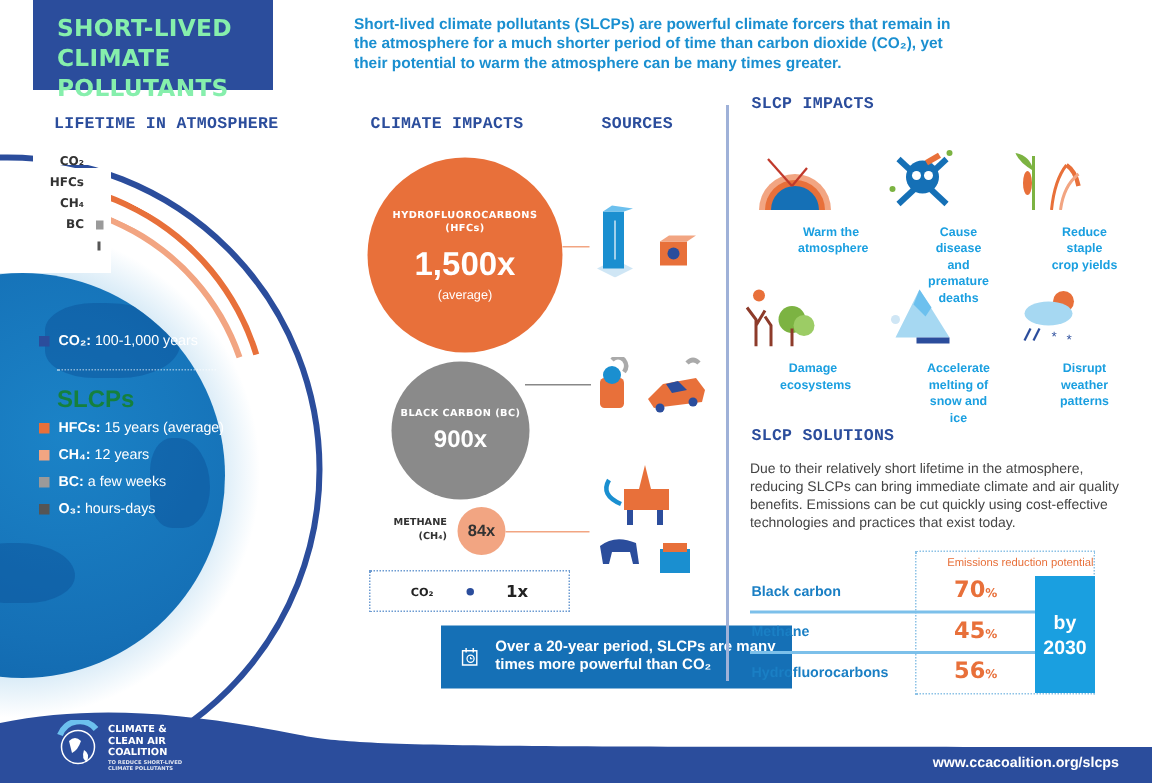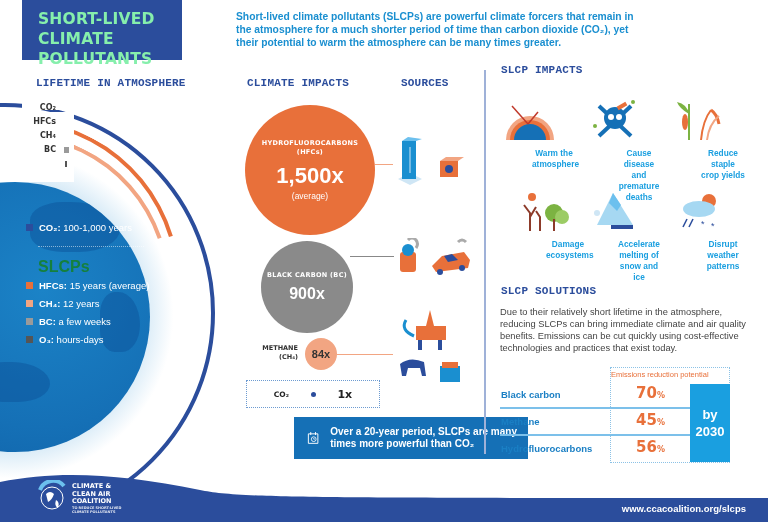--- a/index.html
+++ b/index.html
@@ -45,21 +45,21 @@
 
   .divider { left: 484px; top: 70px; width: 2px; height: 384px; background: #9fb1d8; }
 
   
   .impact { width: 92px; text-align: center; }
   .impact .ico { width: 56px; height: 40px; margin: 0 auto 4px; position: relative; }
   .impact .lbl { color: #1a9fe0; font-size: 8.3px; font-weight: bold; line-height: 11px; padding-left: 48px; }
 
   .sol-text { left: 500px; top: 306px; width: 250px; color: #444; font-size: 9.3px; line-height: 12px; }
   .ert-head { left: 610px; top: 367px; width: 120px; height: 96px; border: 1px dotted #8cc2e6; }
-  .ert-head .t { color: #e8703a; font-size: 7.5px; text-align: left; margin-top: 2px; }
+  .ert-head .t { color: #e8703a; font-size: 7.5px; text-align: right; margin-top: 2px; }
   .row-name { color: #1a7fc4; font-weight: bold; font-size: 9.5px; }
   .row-val { color: #e8703a; font-family: "DejaVu Sans", sans-serif; font-weight: bold; font-size: 15px; }
   .row-val small { font-size: 8px; }
   .row-line { height: 2px; background: #7cc0ea; }
   .by-box { left: 690px; top: 384px; width: 40px; height: 78px; background: #1a9fe0; color: #fff; font-weight: bold; font-size: 13px; display: flex; flex-direction: column; align-items: center; justify-content: center; line-height: 17px; }
 
   .footer { left: 0; top: 470px; width: 768px; height: 52px; }
   .footer-url { right: 22px; top: 503px; color: #fff; font-size: 9.5px; font-weight: bold; }
   .logo-text { left: 72px; top: 483px; color: #fff; font-family: "DejaVu Sans", sans-serif; font-weight: bold; font-size: 6.5px; line-height: 7.5px; }
   .logo-sub { font-size: 3.5px; line-height: 4px; opacity: 0.85; }
@@ -227,21 +227,21 @@
     <line x1="18" y1="40" x2="18" y2="4" stroke="#7cb342" stroke-width="2"></line>
     <path d="M18,14 q-10,-6 -12,-12 q10,2 12,12" fill="#7cb342"></path>
     <ellipse cx="14" cy="22" rx="3" ry="8" fill="#e8703a"></ellipse>
     <path d="M30,40 q2,-20 10,-30" stroke="#e8703a" stroke-width="2" fill="none"></path>
     <path d="M40,10 q6,4 8,14" stroke="#e8703a" stroke-width="3" fill="none"></path>
     <path d="M36,40 q2,-16 12,-24" stroke="#f2a582" stroke-width="2" fill="none"></path>
   </svg>
   <div class="lbl">Reduce staple crop yields</div>
 </div>
 
-<div class="abs impact" style="left:498px; top:191px;">
+<div class="abs impact" style="left:472px; top:191px;">
   <svg class="ico" viewBox="0 0 56 40">
     <circle cx="16" cy="6" r="4" fill="#e8703a"></circle>
     <path d="M14,40 v-18 l-6,-8 M14,26 l6,-10 M24,40 v-14 l-4,-6" stroke="#8d3b2a" stroke-width="2" fill="none"></path>
     <circle cx="38" cy="22" r="9" fill="#7cb342"></circle>
     <circle cx="46" cy="26" r="7" fill="#9ccc65"></circle>
     <rect x="37" y="28" width="2" height="12" fill="#8d3b2a"></rect>
   </svg>
   <div class="lbl">Damage ecosystems</div>
 </div>
 <div class="abs impact" style="left:569px; top:191px;">

